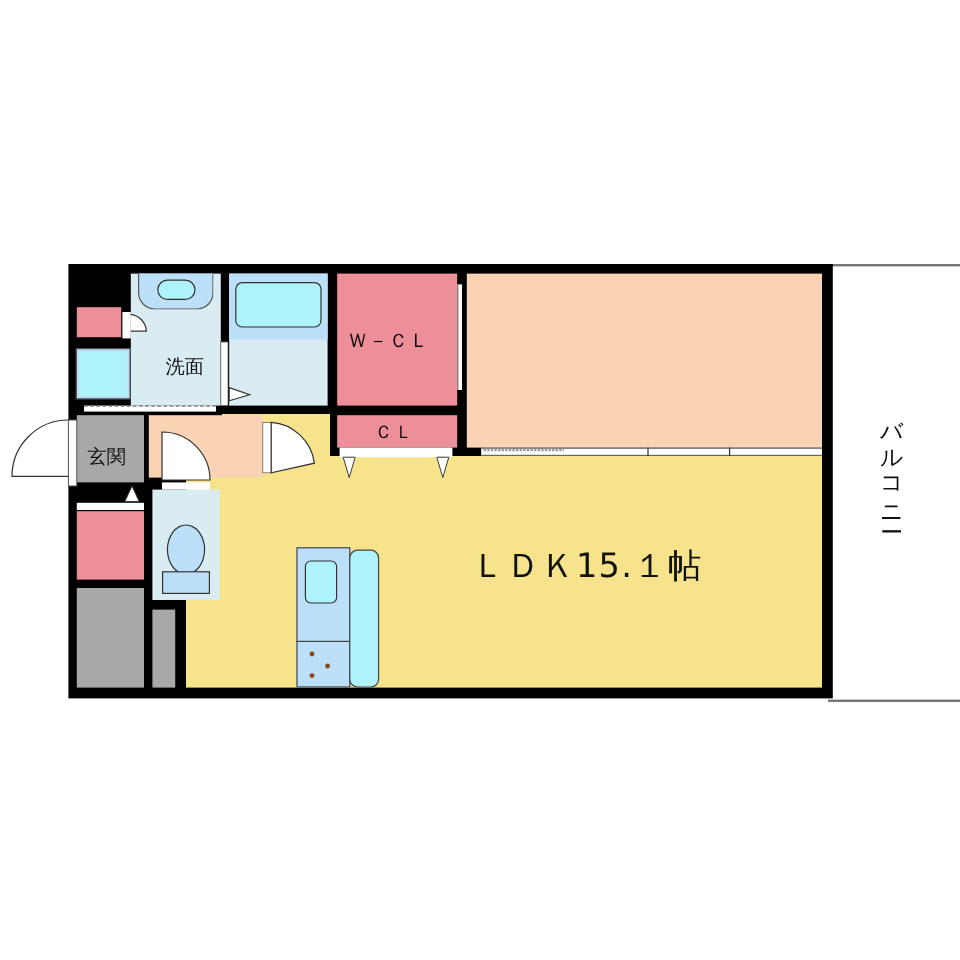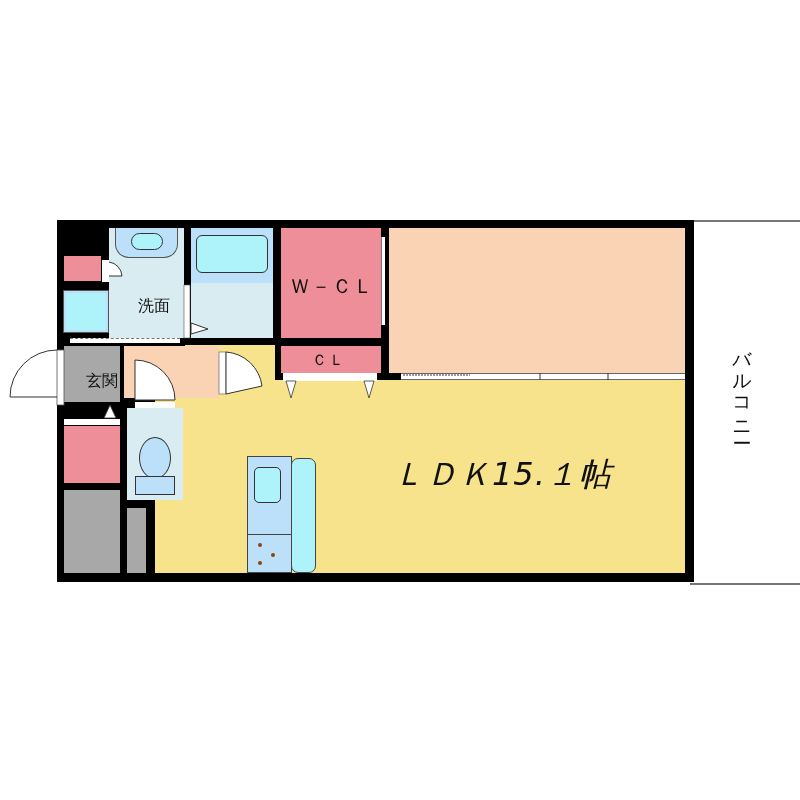--- a/index.html
+++ b/index.html
@@ -14,49 +14,49 @@
 
 <div class="abs" style="left:0;top:0;width:800px;height:800px;">
 
   <div class="abs" style="left:690px;top:220px;width:110px;height:365px;background:#fff;border-top:2px solid #777;border-bottom:2px solid #777;"></div>
   <div class="lbl" style="left:734px;top:338px;width:18px;font-size:19px;writing-mode:vertical-rl;letter-spacing:2px;">バルコニー</div>
 
   <div class="abs wall" style="left:57px;top:220px;width:637px;height:362px;"></div>
 
   <div class="abs" style="left:155px;top:380px;width:530px;height:193px;background:#F7E38C;"></div>
   <div class="abs" style="left:185px;top:345px;width:90px;height:40px;background:#F7E38C;"></div>
-  <div class="lbl" style="left:393px;top:458px;font-size:32px;letter-spacing:1px;font-style:italic;">ＬＤＫ15.１帖</div>
+  <div class="lbl" style="left:393px;top:458px;font-size:28px;letter-spacing:1px;">ＬＤＫ15.１帖</div>
 
   <div class="abs" style="left:389px;top:228px;width:296px;height:145px;background:#FAD2B4;"></div>
 
   <div class="abs" style="left:401px;top:373px;width:284px;height:7px;background:#fff;border-top:1px solid #666;border-bottom:1px solid #666;"></div>
 
   <div class="abs" style="left:281px;top:228px;width:100px;height:110px;background:#EE8E98;"></div>
-  <div class="lbl" style="left:290px;top:276px;font-size:20px;letter-spacing:1px;text-align:center;">Ｗ－ＣＬ</div>
+  <div class="lbl" style="left:290px;top:276px;font-size:16px;letter-spacing:1px;text-align:center;">Ｗ－ＣＬ</div>
   <div class="abs" style="left:381px;top:237px;width:4px;height:88px;background:#fff;border-left:1px solid #777;"></div>
 
   <div class="abs" style="left:281px;top:346px;width:100px;height:27px;background:#EE8E98;"></div>
   <div class="lbl" style="left:312px;top:353px;font-size:15px;letter-spacing:2px;">ＣＬ</div>
   <div class="abs" style="left:283px;top:373px;width:94px;height:8px;background:#fff;"></div>
 
   <div class="abs" style="left:191px;top:228px;width:82px;height:110px;background:#D8ECF2;"></div>
   <div class="abs" style="left:191px;top:228px;width:82px;height:55px;background:#BCE0FA;"></div>
   <div class="abs" style="left:196px;top:235px;width:72px;height:38px;background:#AEF2FA;border:1px solid #333;border-radius:6px;"></div>
 
   <div class="abs" style="left:109px;top:228px;width:75px;height:110px;background:#D8ECF2;"></div>
   <div class="lbl" style="left:128px;top:298px;font-size:16px;margin-left:10px;">洗面</div>
   <div class="abs" style="left:115px;top:228px;width:63px;height:30px;background:#BCE0FA;border:1px solid #555;border-top:none;border-radius:0 0 14px 14px;"></div>
   <div class="abs" style="left:131px;top:233px;width:32px;height:17px;background:#AEF2FA;border:1px solid #333;border-radius:9px;"></div>
   <div class="abs" style="left:64px;top:291px;width:44px;height:41px;background:#AEF2FA;border:2px solid #BCE0FA;outline:1px solid #555;"></div>
   <div class="abs" style="left:70px;top:338px;width:110px;height:5px;background:#fff;border-top:1px dashed #777;"></div>
 
   <div class="abs" style="left:64px;top:256px;width:37px;height:25px;background:#EE8E98;"></div>
 
   <div class="abs" style="left:64px;top:346px;width:56px;height:56px;background:#A8A8A8;"></div>
-  <div class="lbl" style="left:73px;top:373px;font-size:16px;margin-left:13px;">玄関</div>
+  <div class="lbl" style="left:73px;top:373px;font-size:16px;">玄関</div>
 
   <div class="abs" style="left:124px;top:346px;width:95px;height:52px;background:#FAD2B4;"></div>
 
   <div class="abs" style="left:64px;top:426px;width:56px;height:57px;background:#EE8E98;"></div>
   <div class="abs" style="left:64px;top:419px;width:56px;height:6px;background:#fff;"></div>
 
   <div class="abs" style="left:64px;top:490px;width:56px;height:83px;background:#A8A8A8;"></div>
   <div class="abs" style="left:127px;top:508px;width:19px;height:65px;background:#A8A8A8;"></div>
 
   <div class="abs" style="left:127px;top:408px;width:56px;height:92px;background:#D8ECF2;"></div>

